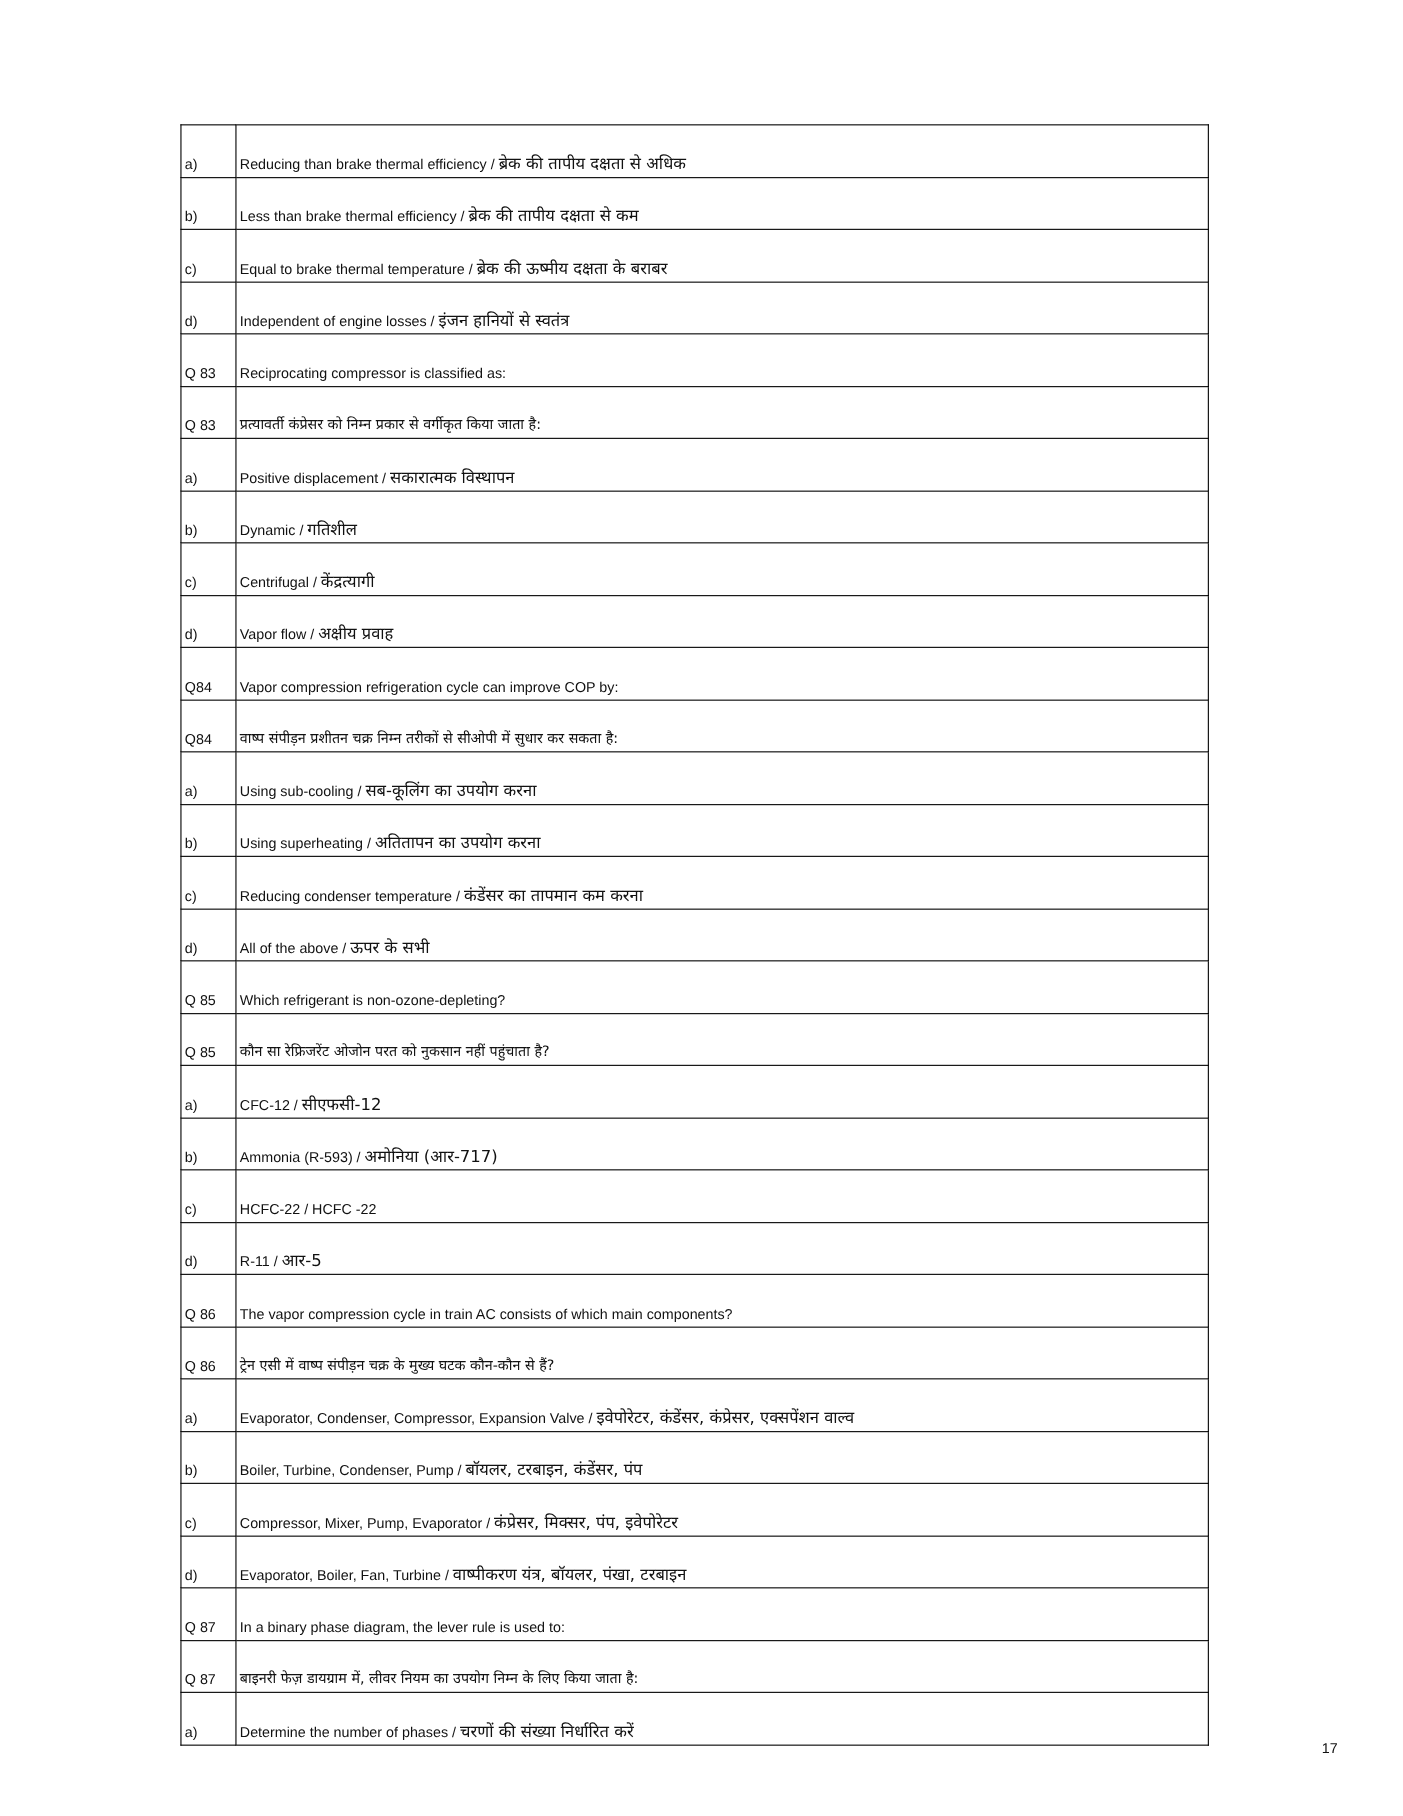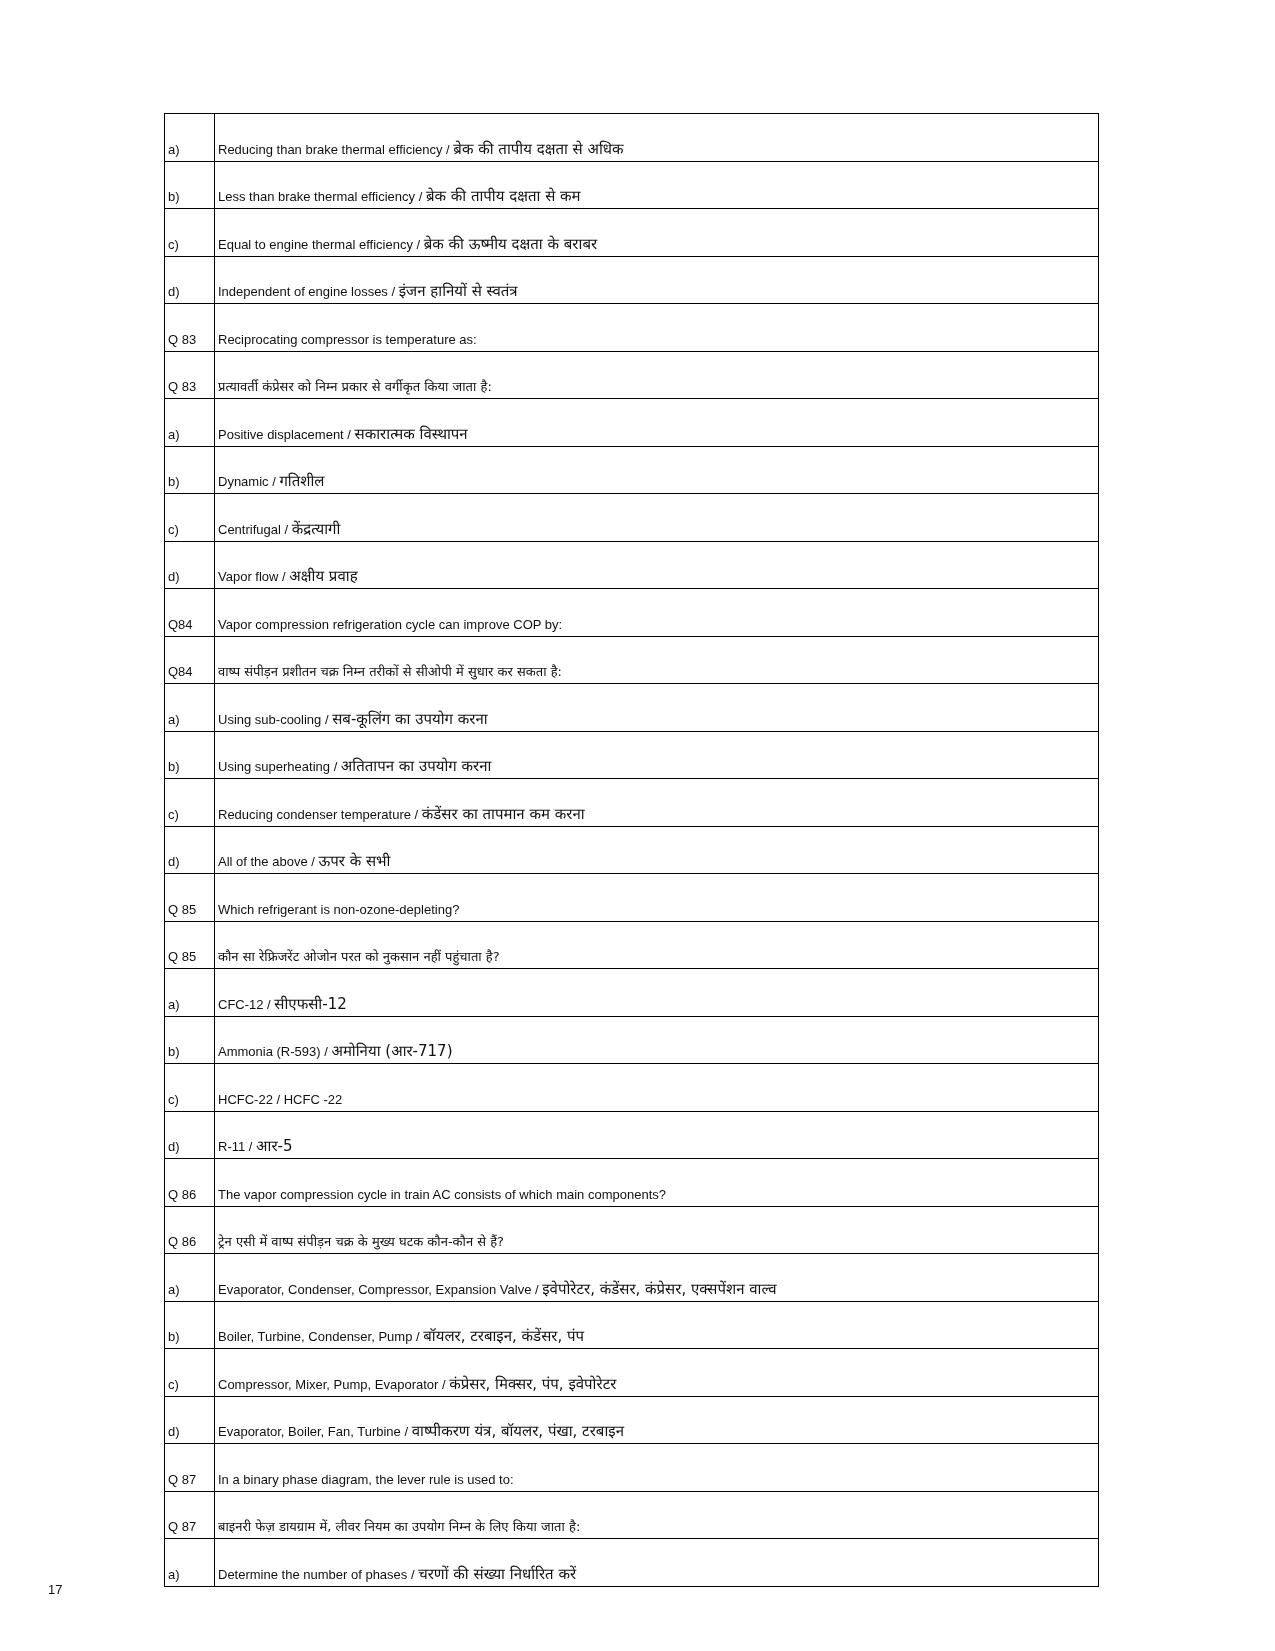--- a/index.html
+++ b/index.html
@@ -45,24 +45,24 @@
     .hi {
       font-family: "DejaVu Sans", sans-serif;
       font-size: 15px;
     }
     .hi-only {
       font-family: "DejaVu Sans", sans-serif;
       font-size: 13px;
     }
     .page-number {
       position: absolute;
-      left: 0;
+      left: 12px;
       width: 1204px;
       top: 1582px;
-      text-align: left;
+      text-align: right;
       font-size: 13px;
       padding-left: 48px;
       box-sizing: border-box;
     }
   </style>
 </head>
 <body>
 
 <div class="page">
   <table class="qtable">
@@ -70,29 +70,29 @@
         <tr>
           <td class="label">a)</td>
           <td><span>Reducing than brake thermal efficiency  / </span><span class="hi">ब्रेक की तापीय दक्षता से अधिक</span></td>
         </tr>
         <tr>
           <td class="label">b)</td>
           <td><span>Less than brake thermal efficiency /  </span><span class="hi">ब्रेक की तापीय दक्षता से कम</span></td>
         </tr>
         <tr>
           <td class="label">c)</td>
-          <td><span>Equal to engine thermal efficiency /  </span><span class="hi">ब्रेक की ऊष्मीय दक्षता के बराबर</span></td>
+          <td><span>Equal to brake thermal temperature /  </span><span class="hi">ब्रेक की ऊष्मीय दक्षता के बराबर</span></td>
         </tr>
         <tr>
           <td class="label">d)</td>
           <td><span>Independent of engine losses /  </span><span class="hi">इंजन हानियों से स्वतंत्र</span></td>
         </tr>
         <tr>
           <td class="label">Q 83</td>
-          <td><span>Reciprocating compressor is temperature as:</span><span class="hi"></span></td>
+          <td><span>Reciprocating compressor is classified as:</span><span class="hi"></span></td>
         </tr>
         <tr>
           <td class="label">Q 83</td>
           <td><span></span><span class="hi-only">प्रत्यावर्ती कंप्रेसर को निम्न प्रकार से वर्गीकृत किया जाता है:</span></td>
         </tr>
         <tr>
           <td class="label">a)</td>
           <td><span>Positive displacement  / </span><span class="hi">सकारात्मक विस्थापन</span></td>
         </tr>
         <tr>

